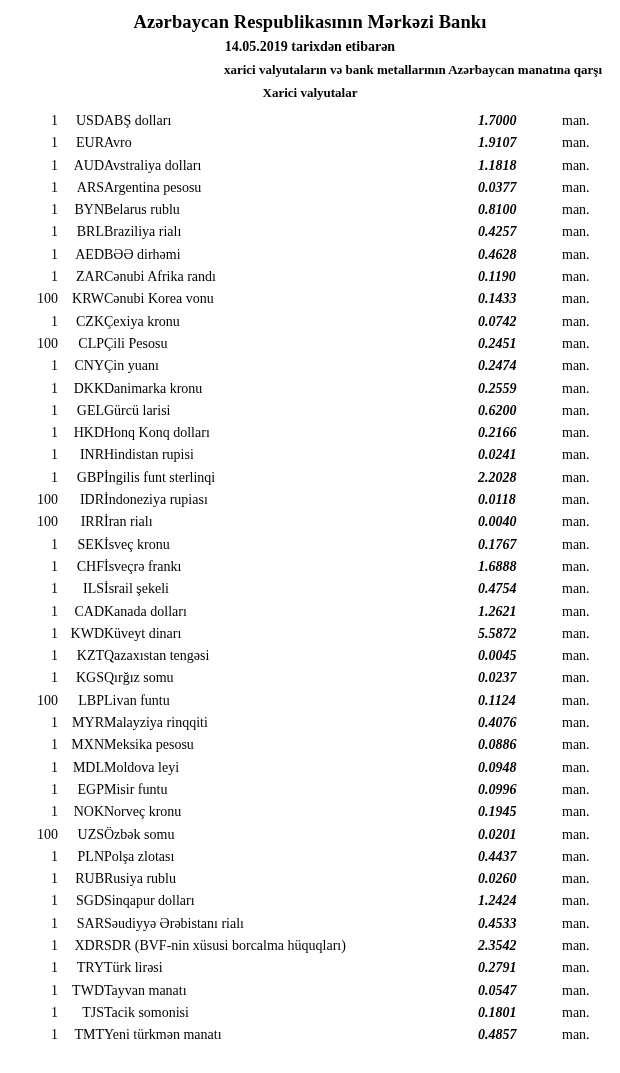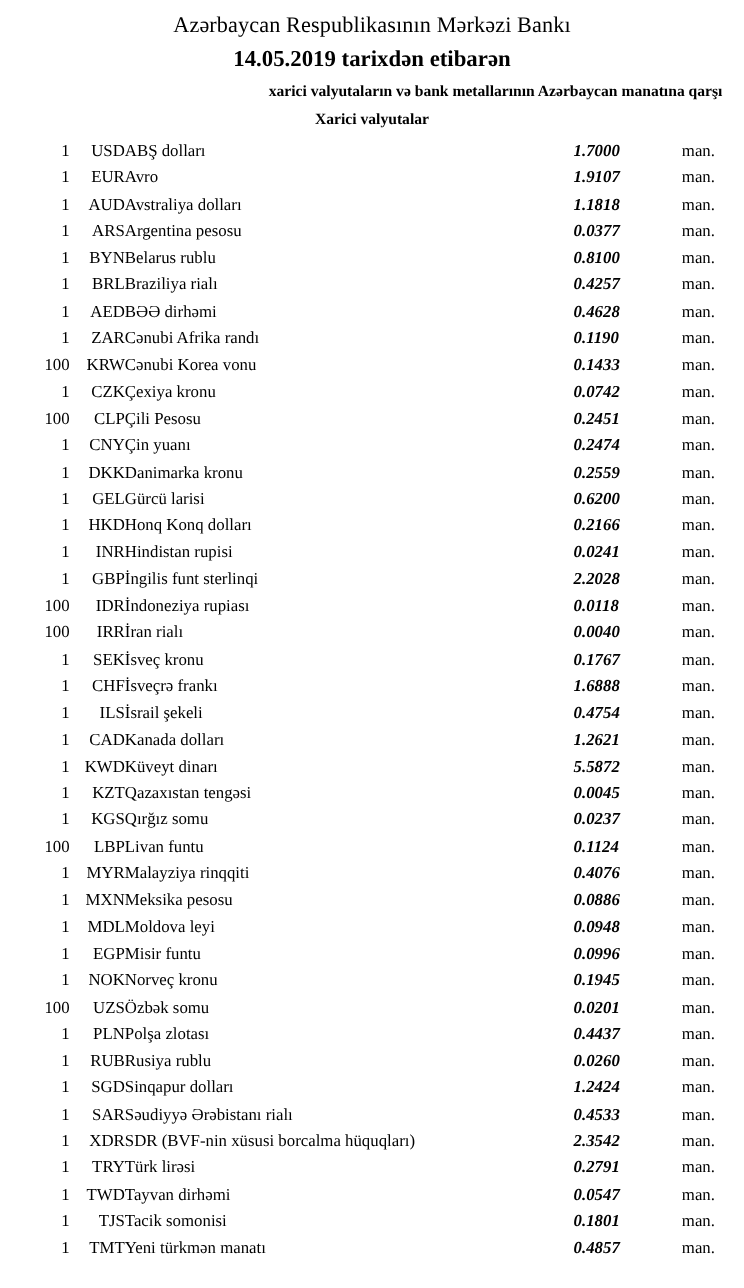--- a/index.html
+++ b/index.html
@@ -19,27 +19,27 @@
     height: 1073px;
     position: relative;
     box-sizing: border-box;
     padding: 8px 18px 0 18px;
   }
   .header {
     text-align: center;
   }
   .bank-title {
     font-size: 18.5px;
-    font-weight: normal;
+    font-weight: bold;
     letter-spacing: 0.1px;
     margin-top: 4px;
     margin-bottom: 6px;
   }
   .date-line {
-    font-size: 19px;
+    font-size: 14px;
     font-weight: bold;
     margin-bottom: 7px;
   }
   .subtitle-line {
     font-size: 13px;
     font-weight: bold;
     margin-bottom: 7px;
     text-align: right;
   }
   .bulletin-line {
@@ -80,21 +80,21 @@
   }
   td.rate {
     width: 84px;
     text-align: left;
     font-style: italic;
     font-weight: bold;
     padding-right: 10px;
   }
   td.unit {
     width: 40px;
-    text-align: center;
+    text-align: left;
   }
 </style>
 </head>
 <body>
 
 <div class="page">
 
   <div class="header">
     <div class="bank-title">Azərbaycan Respublikasının Mərkəzi Bankı</div>
     <div class="date-line">14.05.2019  tarixdən etibarən</div>
@@ -374,21 +374,21 @@
         <tr>
           <td class="amount">1</td>
           <td class="code">TRY</td>
           <td class="name">Türk lirəsi</td>
           <td class="rate">0.2791</td>
           <td class="unit">man.</td>
         </tr>
         <tr>
           <td class="amount">1</td>
           <td class="code">TWD</td>
-          <td class="name">Tayvan dirhəmi</td>
+          <td class="name">Tayvan manatı</td>
           <td class="rate">0.0547</td>
           <td class="unit">man.</td>
         </tr>
         <tr>
           <td class="amount">1</td>
           <td class="code">TJS</td>
           <td class="name">Tacik somonisi</td>
           <td class="rate">0.1801</td>
           <td class="unit">man.</td>
         </tr>

